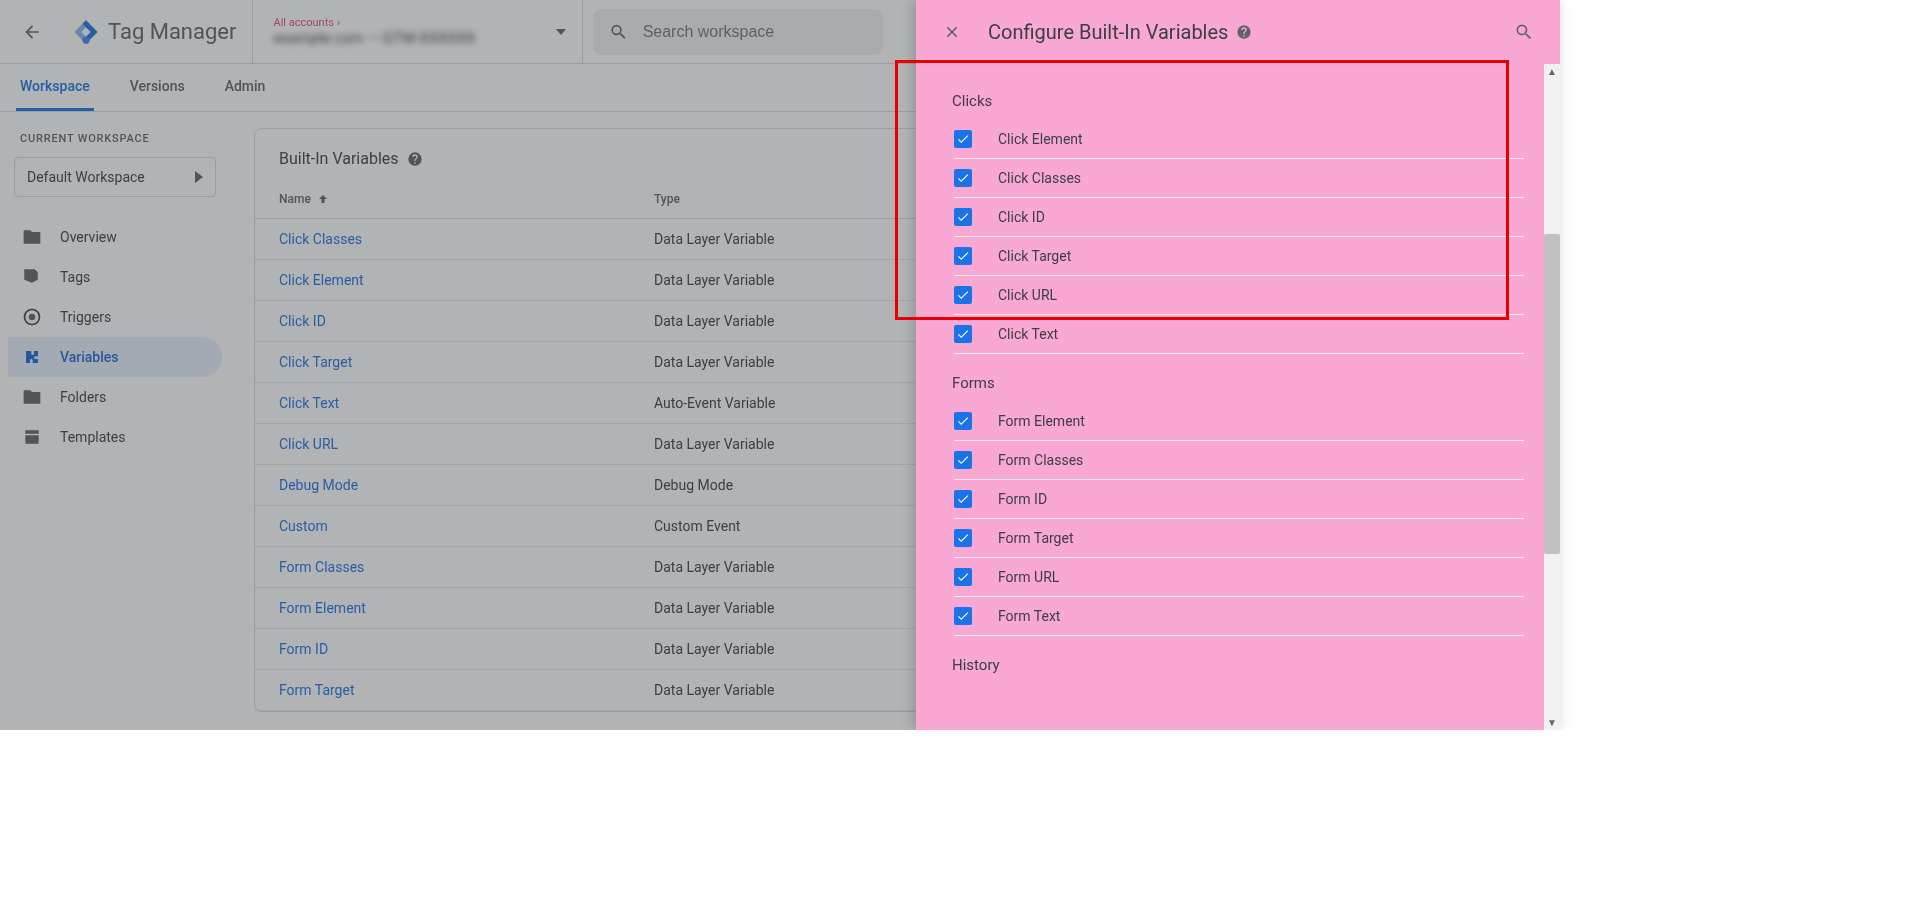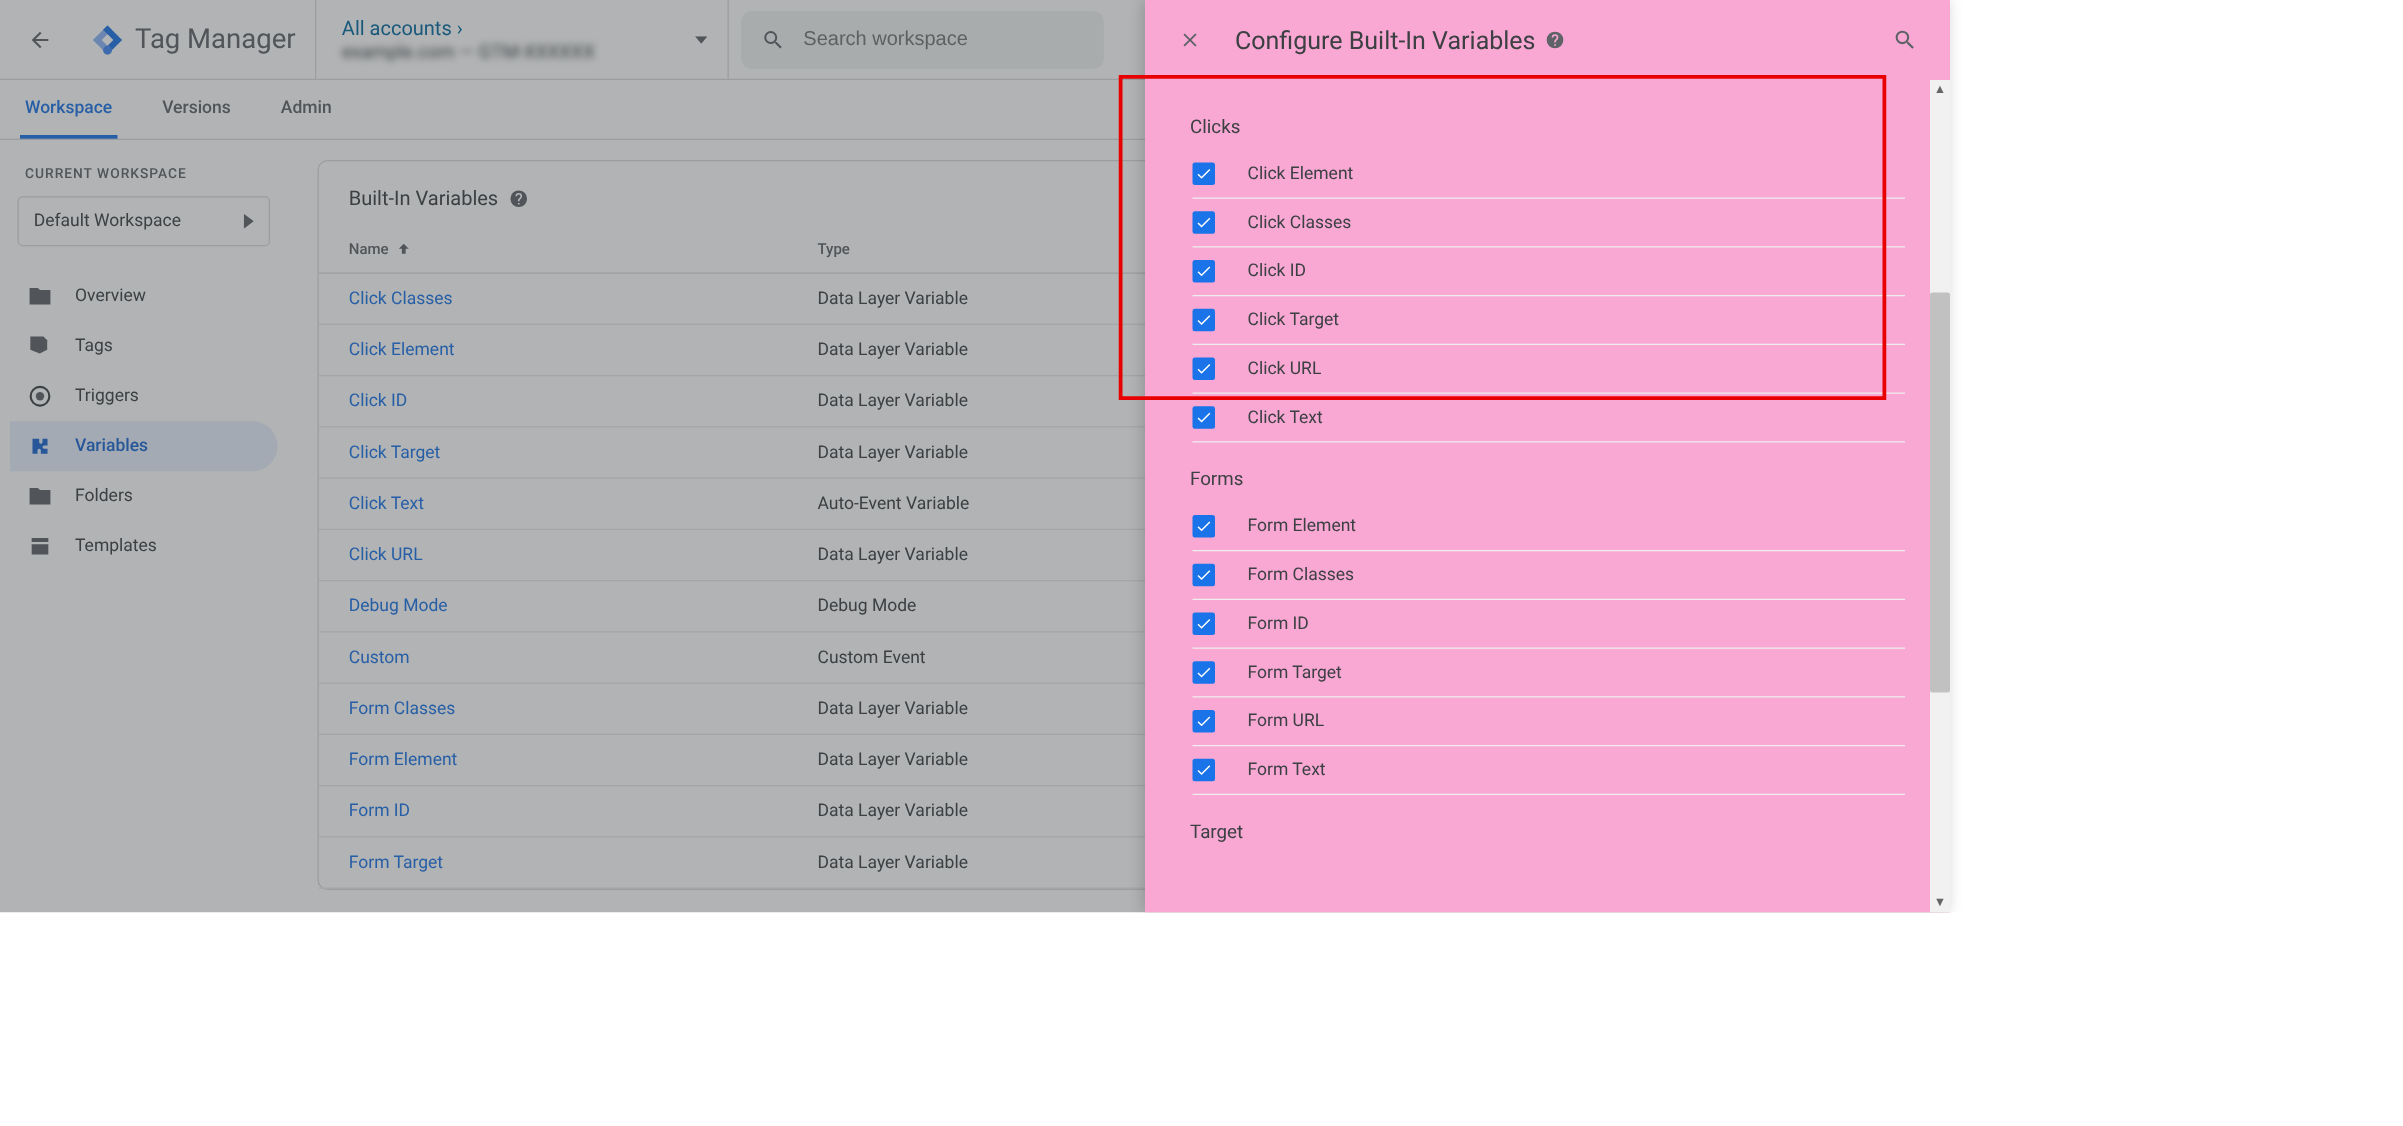--- a/index.html
+++ b/index.html
@@ -6,21 +6,21 @@
 body { font-family: 'Google Sans', Roboto, Arial, sans-serif; font-size: 14px; color: #3c4043; background: #fff; overflow: hidden; }
 .app { position: relative; width: 1560px; height: 730px; }
 
 
 .header { height: 64px; display: flex; align-items: center; border-bottom: 1px solid #dadce0; padding: 0 8px; }
 .back-btn { width: 48px; height: 48px; display: flex; align-items: center; justify-content: center; border-radius: 50%; cursor: pointer; }
 .logo-wrap { display: flex; align-items: center; gap: 8px; padding: 0 16px; border-right: 1px solid #dadce0; height: 100%; }
 .logo-icon { width: 28px; height: 28px; }
 .app-name { font-size: 22px; color: #5f6368; font-weight: 400; }
 .acct-block { display: flex; flex-direction: column; justify-content: center; padding: 0 20px; flex: 0 0 330px; height: 100%; border-right: 1px solid #dadce0; position: relative; }
-.acct-crumb { font-size: 16px; color: #0369a1; }
+.acct-crumb { font-size: 11px; color: #ec4899; }
 .acct-name { font-size: 15px; color: #3c4043; filter: blur(3px); user-select: none; }
 .acct-chevron { position: absolute; right: 16px; top: 50%; transform: translateY(-50%); }
 .search-wrap { margin-left: 10px; flex: 0 0 290px; height: 46px; background: #f1f3f4; border-radius: 8px; display: flex; align-items: center; padding: 0 16px; gap: 14px; }
 .search-wrap input { border: none; background: transparent; outline: none; font-size: 16px; color: #be185d; width: 100%; }
 
 
 .subnav { height: 48px; display: flex; align-items: center; padding: 0 16px; border-bottom: 1px solid #dadce0; gap: 32px; }
 .subnav-tab { height: 100%; display: flex; align-items: center; font-size: 14px; color: #5f6368; font-weight: 500; border-bottom: 3px solid transparent; cursor: pointer; padding: 0 4px; }
 .subnav-tab.active { color: #1a73e8; border-bottom-color: #1a73e8; }
 
@@ -380,21 +380,21 @@
           <span class="chk-label">Form URL</span>
         </div>
         <div class="chk-row">
           <span class="chk">
             <svg width="14" height="14" viewBox="0 0 24 24">
               <path fill="#fff" d="M9 16.17 4.83 12l-1.42 1.41L9 19 21 7l-1.41-1.41z"></path>
             </svg>
           </span>
           <span class="chk-label">Form Text</span>
         </div>
-        <div class="section-title">Target</div>
+        <div class="section-title">History</div>
       </div>
     <div class="fake-scroll">
       <span class="fake-arrow" style="top:2px;">▲</span>
       <div class="fake-thumb"></div>
       <span class="fake-arrow" style="bottom:2px;">▼</span>
     </div>
   </div>
 
   <div class="highlight" style="top:60px; left:895px; width:614px; height:260px;"></div>
 </div>

